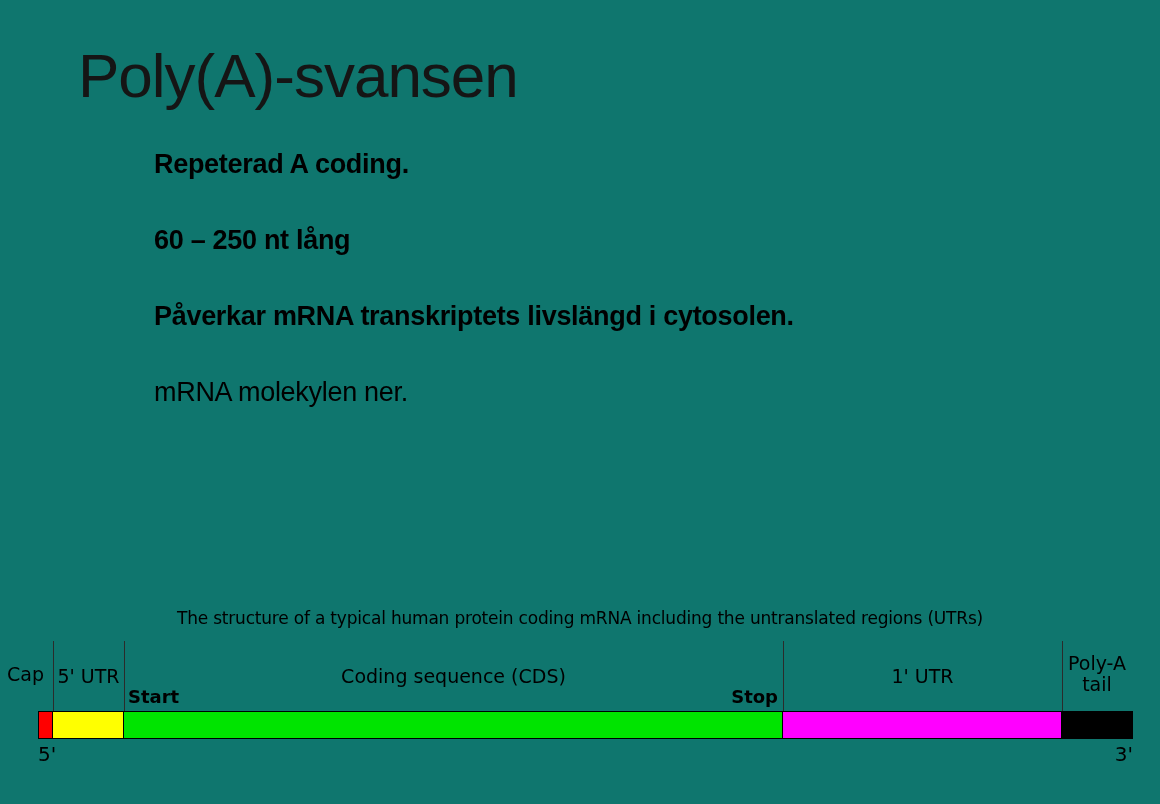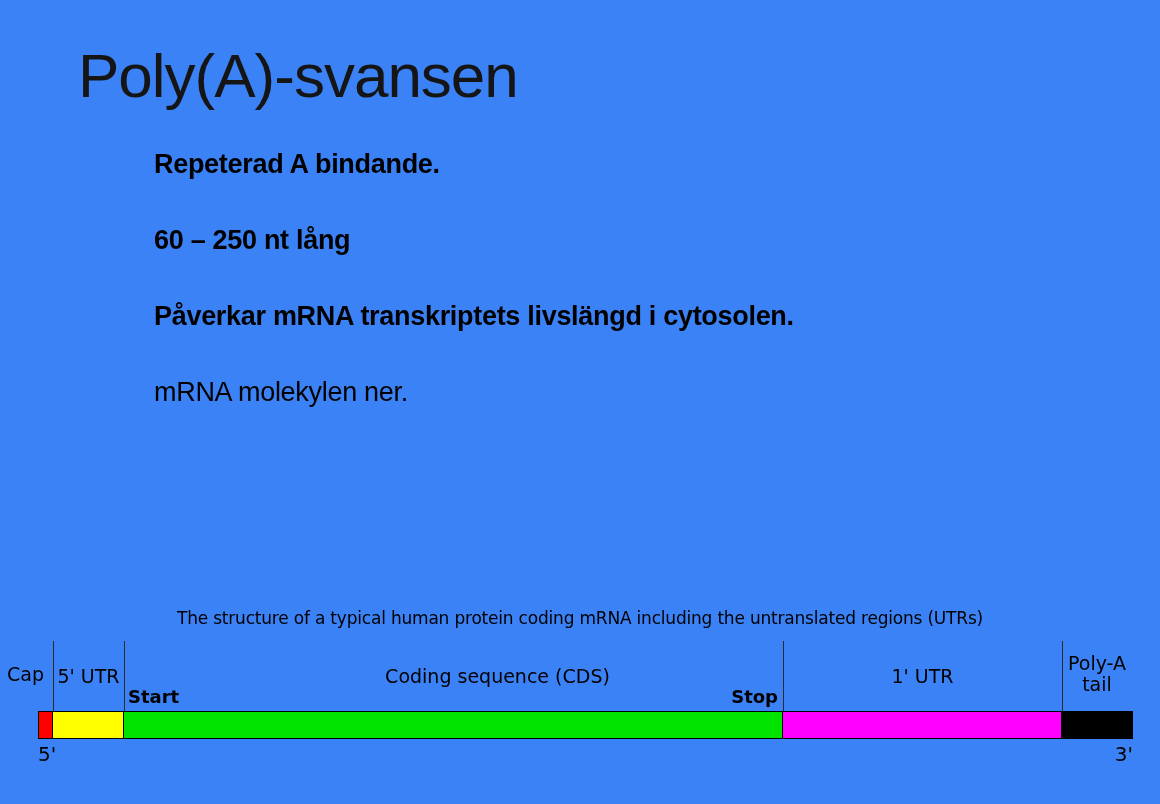--- a/index.html
+++ b/index.html
@@ -1,20 +1,20 @@
 <!DOCTYPE html>
 <html><head>
 <meta charset="utf-8">
 <style>
   html, body { margin: 0; padding: 0; background: #ffffff; }
   .slide {
     position: relative;
     width: 1160px;
     height: 804px;
-    background: #3b82f6;
+    background: #0f766e;
     overflow: hidden;
     font-family: "Liberation Sans", sans-serif;
     color: #000;
   }
   .slide-title {
     position: absolute;
     left: 78px;
     top: 40px;
     margin: 0;
     font-size: 62px;
@@ -96,21 +96,21 @@
 </style>
 </head>
 <body>
 
 <div class="slide">
 
   <h1 class="slide-title">Poly(A)-svansen</h1>
 
   <div class="body-text">
     <div class="para bold">
-      <div class="para-line">Repeterad A bindande.</div>
+      <div class="para-line">Repeterad A coding.</div>
     </div>
     <div class="para bold">
       <div class="para-line">60 – 250 nt lång</div>
     </div>
     <div class="para bold">
       <div class="para-line">Påverkar mRNA transkriptets livslängd i cytosolen.</div>
     </div>
     <div class="para">
       <div class="para-line">mRNA molekylen ner.</div>
     </div>
@@ -119,21 +119,21 @@
   <div>
     <div class="diagram-title">The structure of a typical human protein coding mRNA including the untranslated regions (UTRs)</div>
 
     <div class="tick" style="left:53px;"></div>
     <div class="tick" style="left:124px;"></div>
     <div class="tick" style="left:783px;"></div>
     <div class="tick" style="left:1062px;"></div>
 
     <div class="seg-label" style="left:7px; top:663px;">Cap</div>
     <div class="seg-label centered" style="left:53px; top:665px; width:71px;">5' UTR</div>
-    <div class="seg-label centered" style="left:124px; top:665px; width:659px;padding-left:44px;">Coding sequence (CDS)</div>
+    <div class="seg-label centered" style="left:124px; top:665px; width:659px;">Coding sequence (CDS)</div>
     <div class="seg-label centered" style="left:783px; top:665px; width:279px;">1' UTR</div>
 
     <div class="seg-label centered" style="left:1058px; top:653px; width:78px; line-height:21px;">
       <div>Poly-A</div>
       <div>tail</div>
     </div>
 
     <div class="codon-label" style="left:128px; top:686px;">Start</div>
     <div class="codon-label" style="left:718px; top:686px; width:60px; text-align:right;">Stop</div>
 

